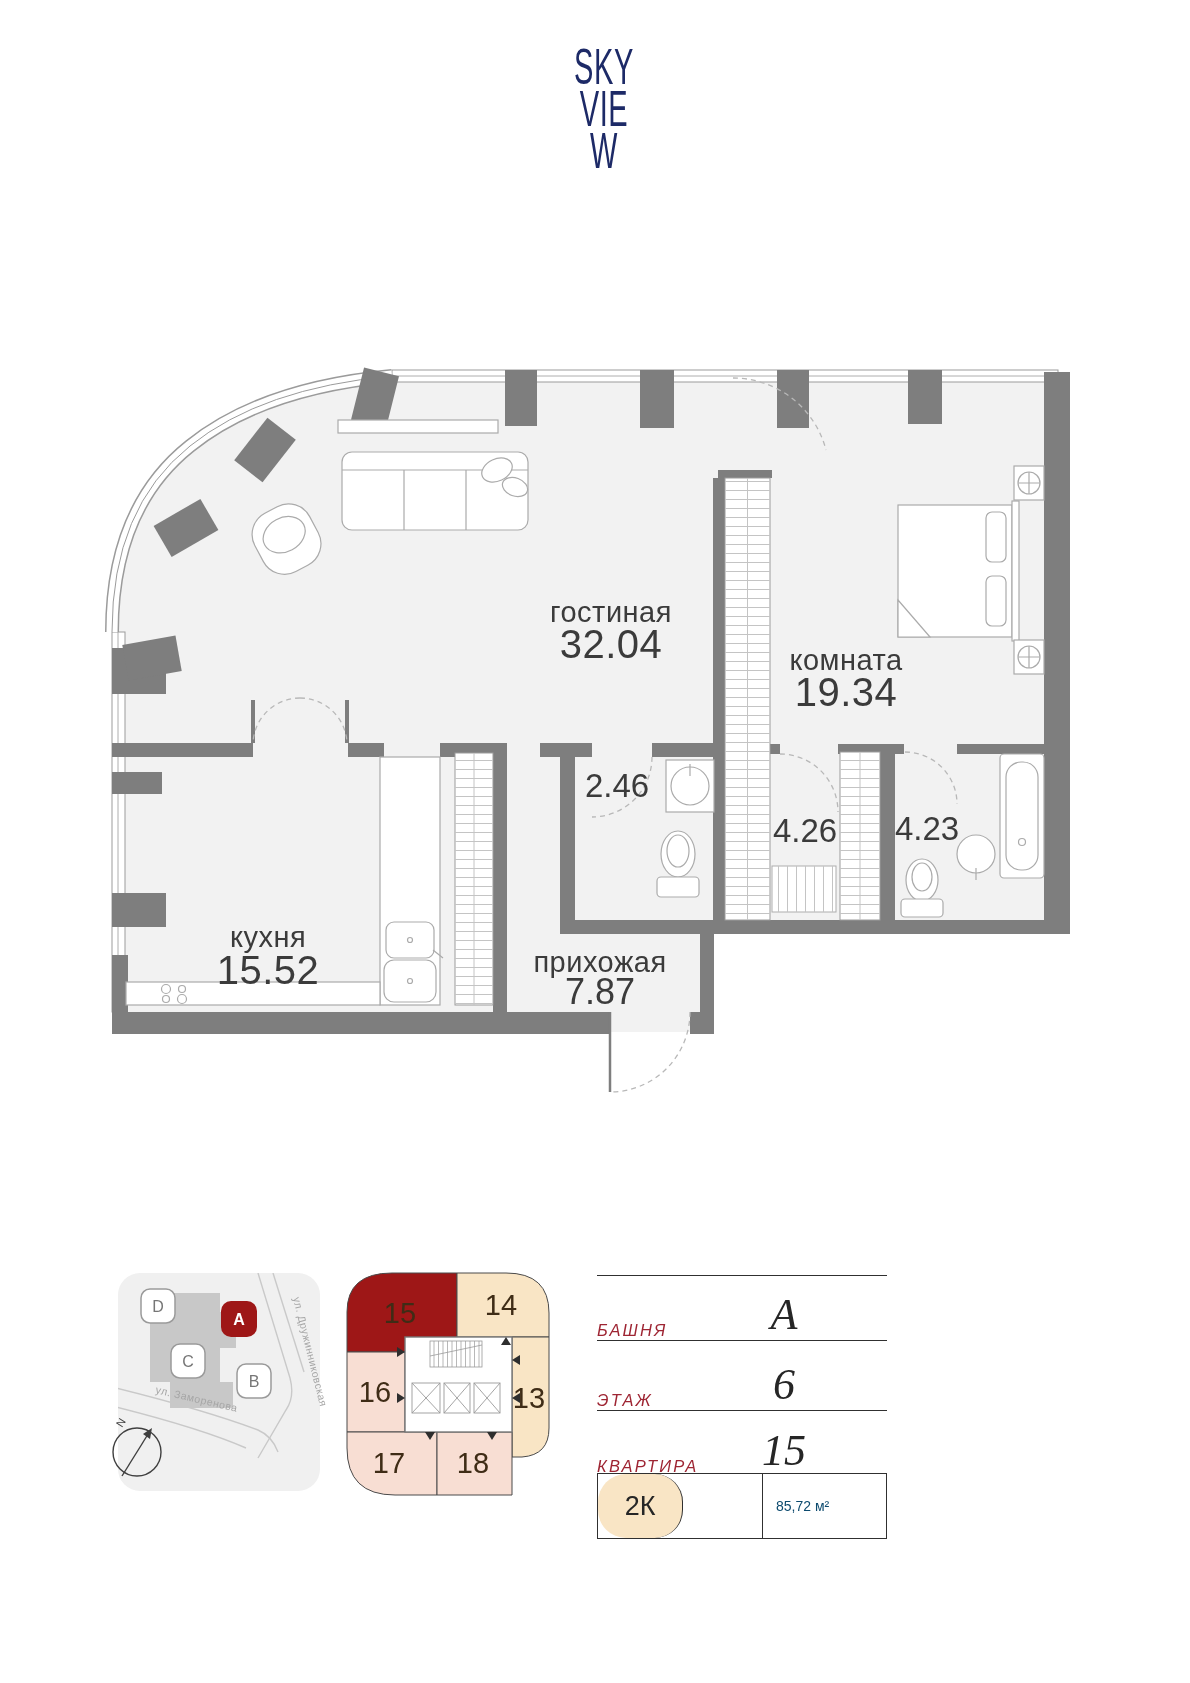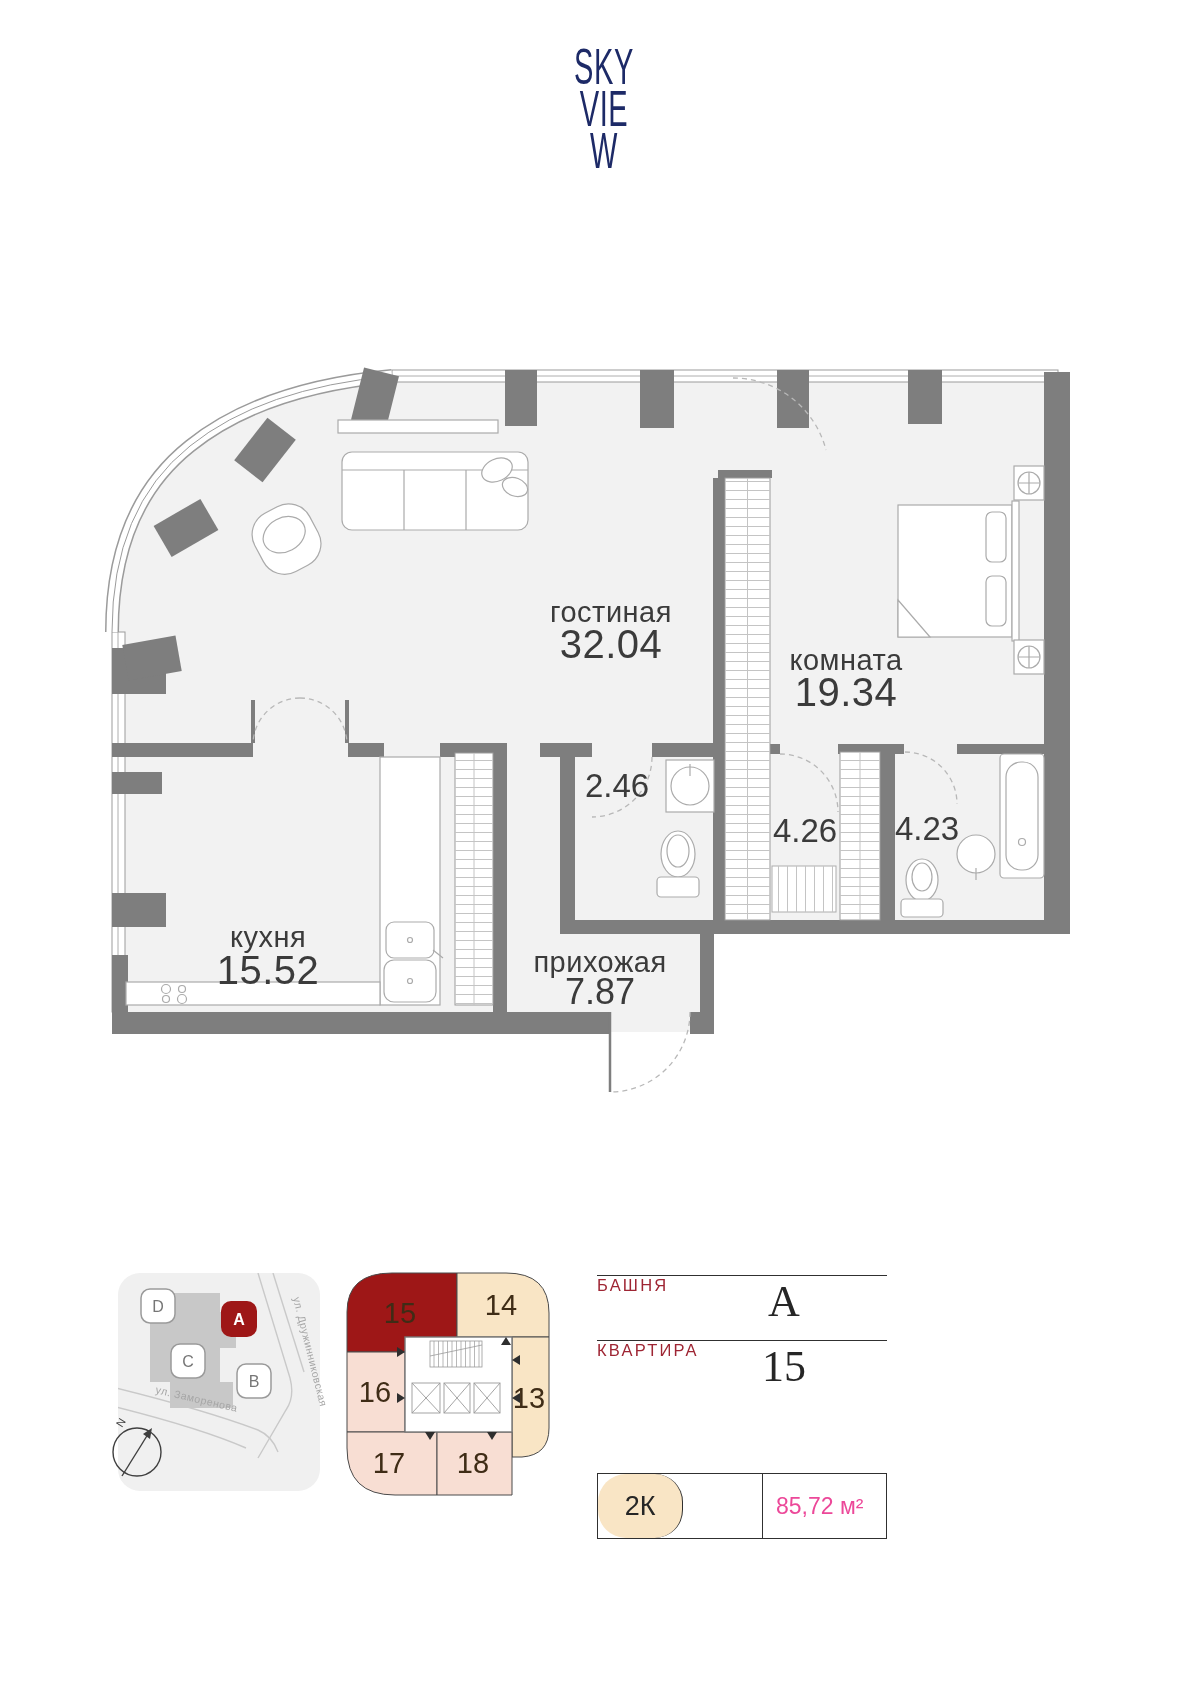--- a/index.html
+++ b/index.html
@@ -12,28 +12,28 @@
   text{font-family:"Liberation Sans",sans-serif;}
   .plabel{fill:#3b3b3b;font-size:29px;letter-spacing:.5px;}
   .pnum{fill:#3b3b3b;font-size:40px;letter-spacing:.5px;}
   .pnum-s{fill:#3b3b3b;font-size:33px;}
   .pnum-m{fill:#3b3b3b;font-size:36px;}
   .badge-letter{font-size:16px;fill:#767676;}
   .street{font-size:10.5px;fill:#a6a6a6;letter-spacing:.5px;}
   .unit-num{font-size:29px;fill:#3f2c16;}
   
   .details{left:597px;top:1275px;width:290px;}
-  .drow{border-top:1.6px solid #303030;display:flex;align-items:flex-start;position:relative;}
+  .drow{border-top:1.6px solid #303030;display:flex;align-items:flex-end;position:relative;font-style:italic;}
   .dlabel{font-size:16.5px;letter-spacing:2.2px;color:#9e2533;font-weight:400;}
   .dvalue{position:absolute;left:128px;width:118px;text-align:center;font-family:"Liberation Serif",serif;font-size:44px;color:#262626;}
   .sumbox{left:597px;top:1473px;width:290px;height:66px;border:1.6px solid #303030;display:grid;grid-template-columns:85px 80px 1fr;box-sizing:border-box;}
   .sumbox .c{display:flex;align-items:center;}
   .c-type{background:#f9e5c5;justify-content:center;font-size:27px;color:#262626;border-right:1.6px solid #303030;border-radius:28px;}
   .c-mid{border-right:1.6px solid #303030;}
-  .c-area{font-size:23px;color:#ec4899;padding-left:13px;}
+  .c-area{font-size:14px;color:#0c4a6e;padding-left:13px;}
 </style>
 </head>
 <body>
 
 <div class="abs logo">
   <div>SKY</div>
   <div>VIE</div>
   <div>W</div>
 </div>
 
@@ -274,20 +274,24 @@
     <text class="unit-num" x="389" y="1473">17</text>
     <text class="unit-num" x="473" y="1473">18</text>
   </g>
 </svg>
 
 <div class="abs details">
   <div class="drow" style="height:64px">
     <span class="dlabel">БАШНЯ</span>
     <span class="dvalue">А</span>
   </div>
+  <div class="drow" style="height:69px">
+    <span class="dlabel">ЭТАЖ</span>
+    <span class="dvalue">6</span>
+  </div>
   <div class="drow" style="height:65px">
     <span class="dlabel">КВАРТИРА</span>
     <span class="dvalue">15</span>
   </div>
 </div>
 <div class="abs sumbox">
   <div class="c c-type">2К</div>
   <div class="c c-mid"></div>
   <div class="c c-area">85,72 м²</div>
 </div>

